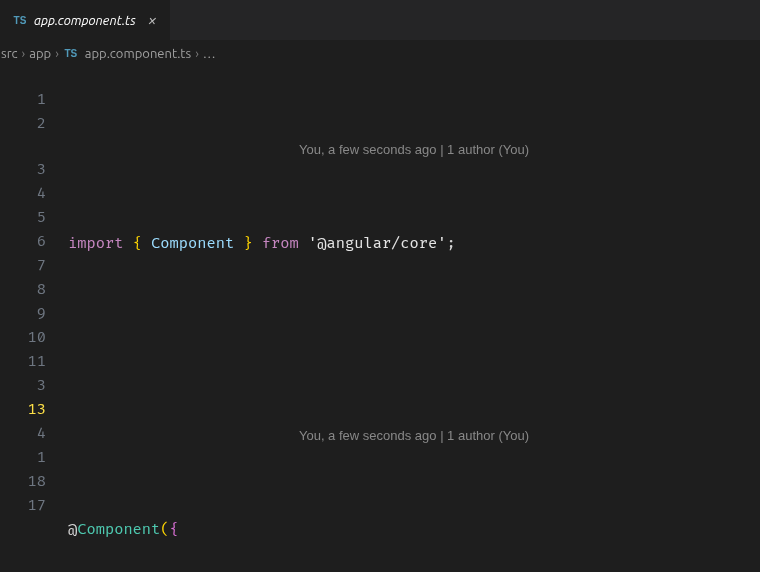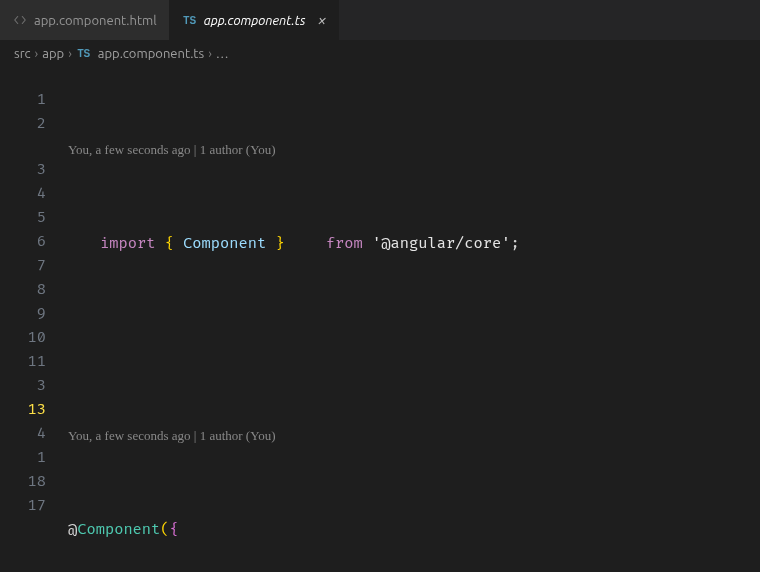--- a/index.html
+++ b/index.html
@@ -39,21 +39,21 @@
     font-style: italic;
   }
   .tab .icon { display: inline-flex; width: 16px; height: 16px; align-items: center; justify-content: center; }
   .tab .close { opacity: 0.7; margin-left: 6px; font-size: 16px; line-height: 1; }
 
   
   .breadcrumb {
     display: flex;
     align-items: center;
     height: 26px;
-    padding: 0 14px;
+    padding: 0 1px;
     font-size: 13px;
     color: #a0a0a0;
     gap: 4px;
     font-family: Ubuntu, 'Segoe UI', sans-serif;
     background: #1e1e1e;
   }
   .breadcrumb .chev { color: #7a7a7a; }
   .breadcrumb .icon { display: inline-flex; width: 16px; height: 16px; align-items: center; justify-content: center; margin-right: 2px; }
 
   
@@ -74,29 +74,30 @@
   .gutter .ln { height: 24px; position: relative; }
   .gutter .ln.current { color: #fde047; }
   .gutter .codelens { height: 22px; }
   .code {
     flex: 1;
     white-space: pre;
     position: relative;
   }
   .codelens-row {
     height: 22px;
-    font-family: Liberation Serif, serif;
+    font-family: Liberation Sans, sans-serif;
     font-size: 13px;
     color: #888888;
     white-space: nowrap;
+    text-align: center;
   }
   .code-row { height: 24px; position: relative; }
 
   
-  .tok-kw   { color: #c586c0; margin-left: 32px; }
+  .tok-kw   { color: #c586c0; }
   .tok-imp  { color: #9cdcfe; }
   .tok-brace{ color: #ffd602; }
   .tok-brace2{ color: #da70d6; }
   .tok-str  { color: #e5e5e5; }
   .tok-dec  { color: #4ec9b0; }
   .tok-punc { color: #d4d4d4; }
 
   
   .minimap {
     position: absolute;
@@ -118,28 +119,20 @@
     color: #519aba;
     font-family: sans-serif;
     font-style: normal;
   }
   .html-icon svg { width: 14px; height: 14px; }
 </style>
 </head>
 <body>
 
 <div class="tabs">
-  <div class="tab inactive">
-    <span class="icon html-icon">
-      <svg viewBox="0 0 24 24" fill="none">
-          <path d="M8 6l-5 6 5 6M16 6l5 6-5 6" stroke="#6e6e6e" stroke-width="2" stroke-linecap="round" stroke-linejoin="round"></path>
-        </svg>
-    </span>
-    <span>app.component.html</span>
-  </div>
   <div class="tab active">
     <span class="icon">
         <span class="ts-badge">TS</span>
       </span>
     <span>app.component.ts</span>
     <span class="close">×</span>
   </div>
 </div>
 
 <div class="breadcrumb">

